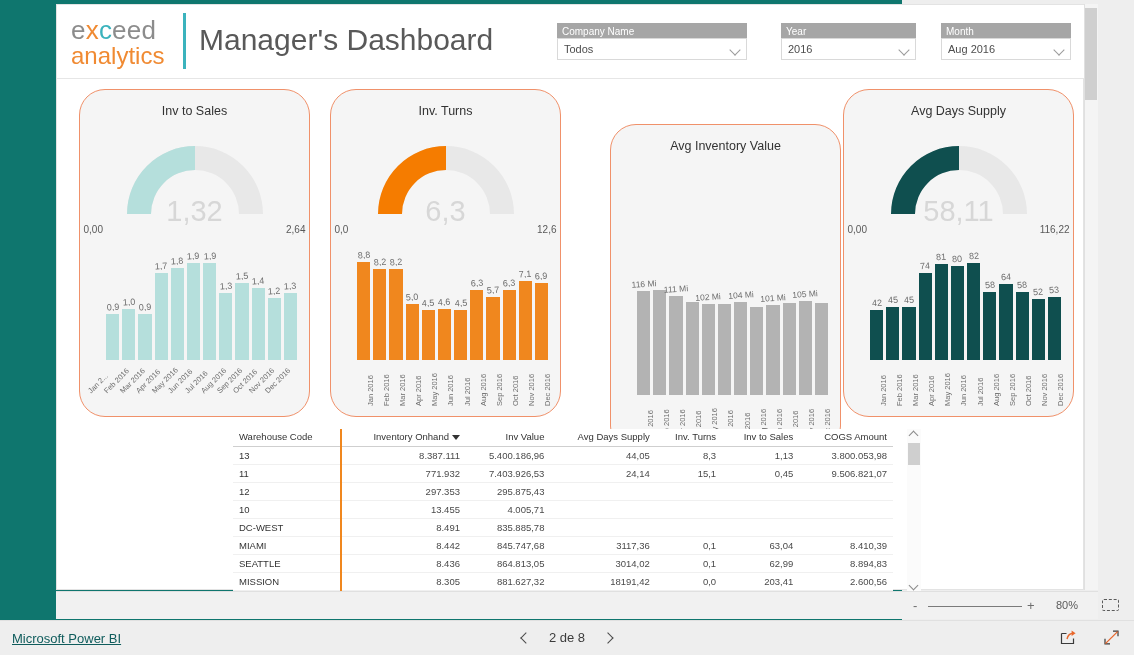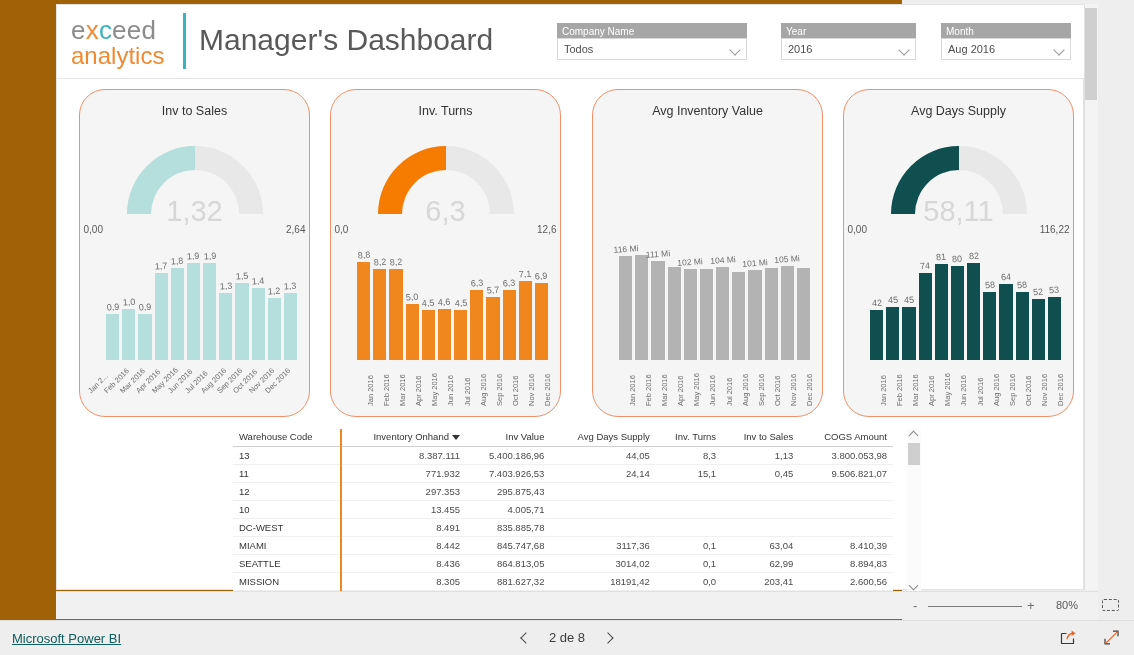--- a/index.html
+++ b/index.html
@@ -7,21 +7,21 @@
     width: 1134px; height: 655px;
     font-family: "Liberation Sans", sans-serif;
     background: #eeeeee;
     overflow: hidden;
   }
 
   
   .viewer {
     position: absolute; left: 0; top: 0;
     width: 902px; height: 655px;
-    background: #a16207;
+    background: #0f766e;
   }
   .report-surface {
     position: absolute;
     left: 56px; top: 4px;
     width: 1028px; height: 586px;
     background: #ffffff;
     border: 1px solid #e3e3e3;
   }
   .outer-scroll-right {
     position: absolute; left: 1084px; top: 4px;
@@ -95,21 +95,21 @@
 
   
   .card {
     position: absolute; top: 84px;
     width: 231px; height: 328px;
     border: 1px solid #f0916a; border-radius: 26px;
     background: #f5f5f5;
   }
   #card-1 { left: 22px; }
   #card-2 { left: 273px; }
-  #card-3 { left: 535px; }
+  #card-3 { left: 553px; margin-top: 35px; }
   #card-4 { left: 786px; }
 
   .card-title {
     position: absolute; left: 0; top: 14px; width: 100%;
     text-align: center; font-size: 12.5px; color: #333333;
   }
 
   
   .gauge-wrap {
     position: absolute; left: 50%; top: 32px;

